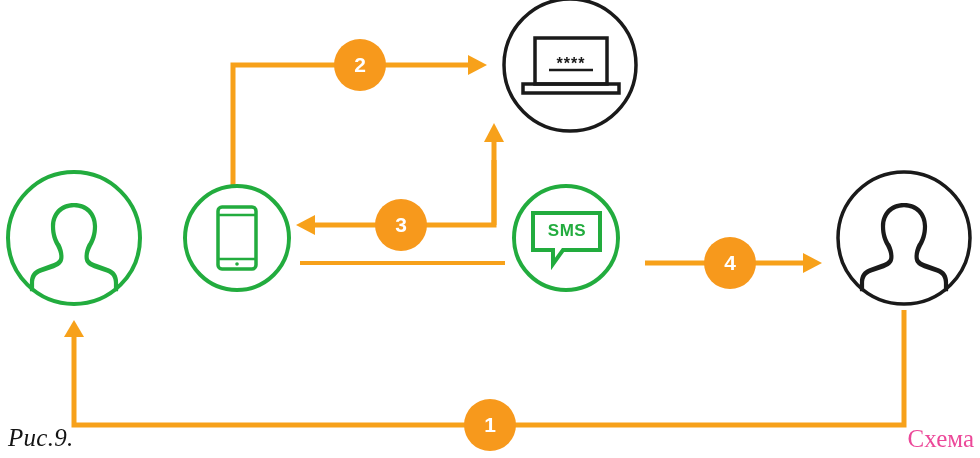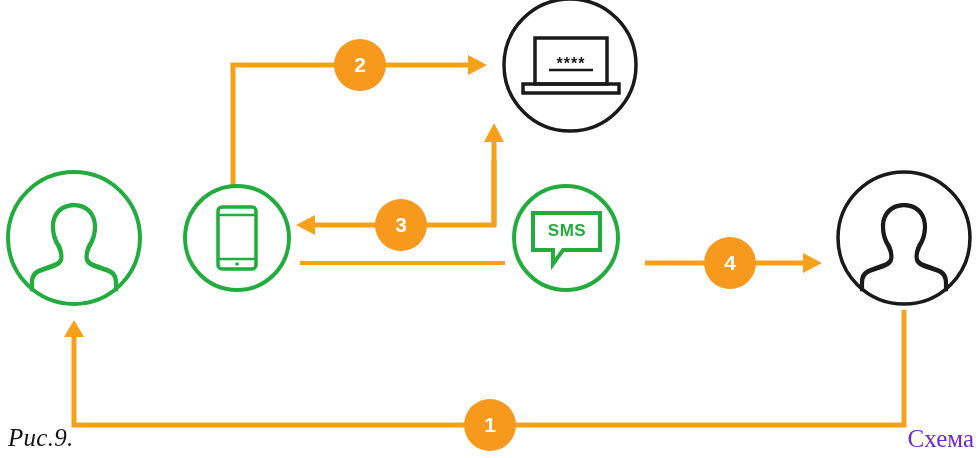--- a/index.html
+++ b/index.html
@@ -37,21 +37,21 @@
     color: #141414;
     letter-spacing: 0.3px;
     white-space: nowrap;
   }
   .caption-right {
     position: absolute;
     right: 6px;
     top: 425px;
     font-family: "Liberation Serif", serif;
     font-size: 25px;
-    color: #6d28d9;
+    color: #ec4899;
     white-space: nowrap;
   }
   .step-number {
     font-family: "Liberation Sans", sans-serif;
     font-weight: bold;
     font-size: 21px;
     fill: #ffffff;
   }
   .sms-text {
     font-family: "Liberation Sans", sans-serif;

